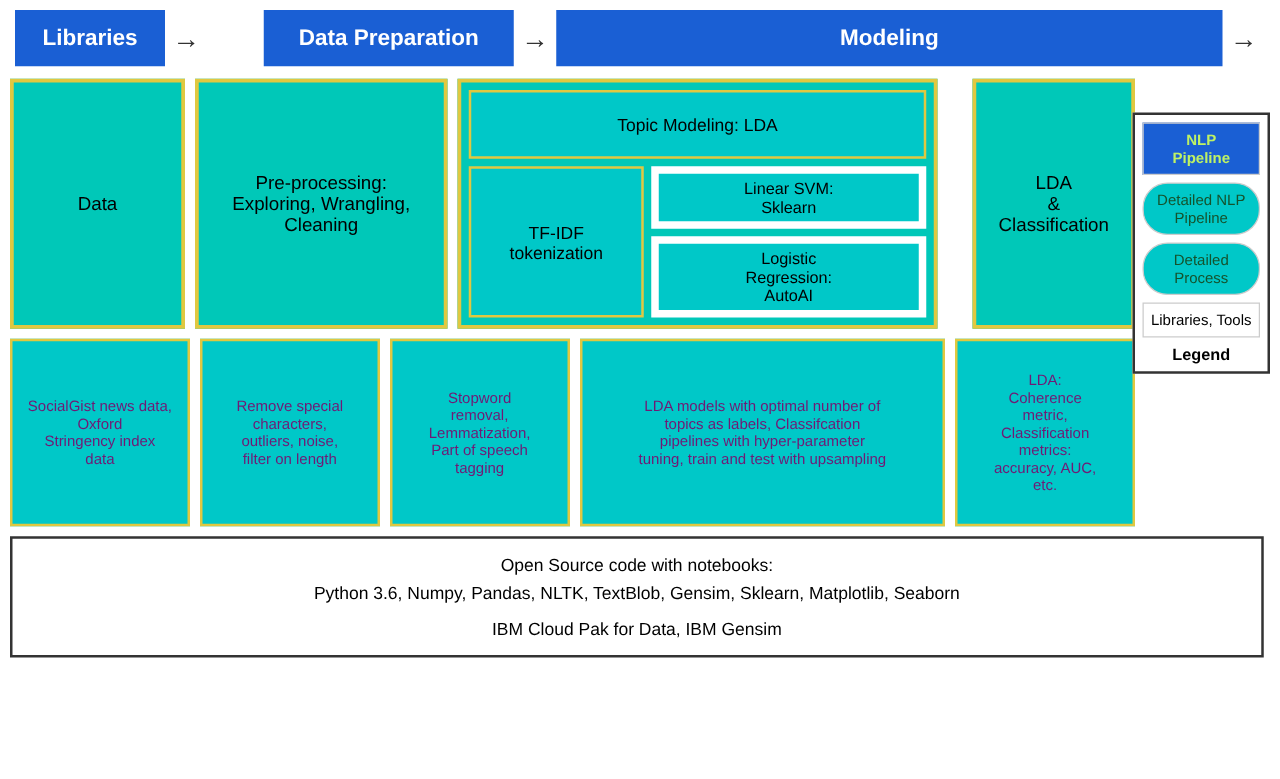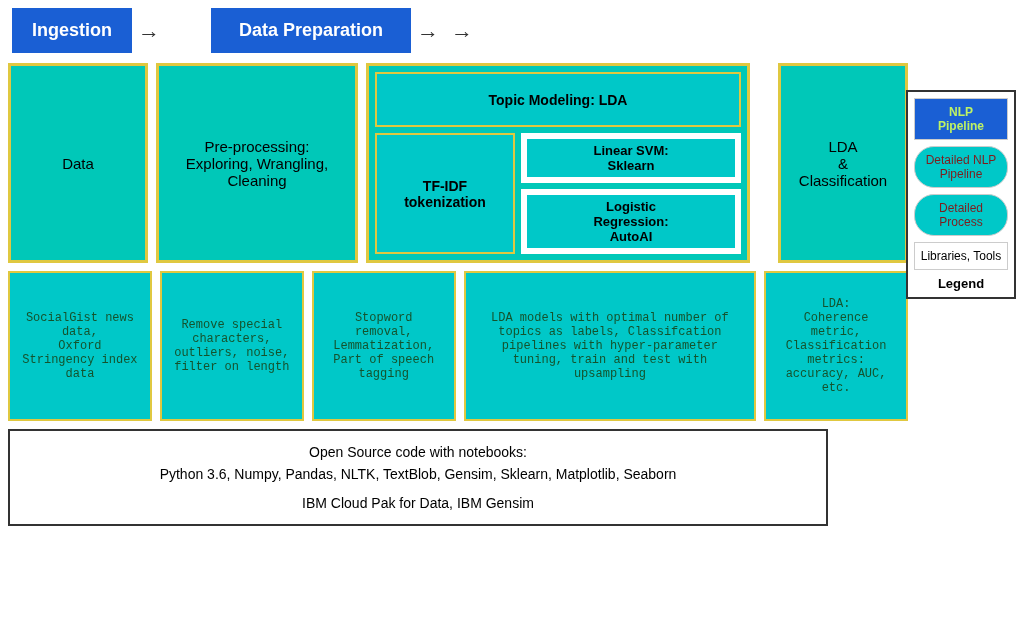--- a/index.html
+++ b/index.html
@@ -92,21 +92,20 @@
     .box-preprocess {
       width: 202px;
       flex-shrink: 0;
     }
 
     .box-modeling-group {
       flex: 1;
       display: flex;
       flex-direction: column;
       gap: 6px;
-      font-weight: bold;
     }
 
     .topic-modeling-box {
       background: #00c8c8;
       border: 2px solid #e0c840;
       padding: 8px 12px;
       text-align: center;
       font-size: 14px;
       height: 55px;
       display: flex;
@@ -168,29 +167,28 @@
     }
 
     .small-teal-box {
       background: #00c8c8;
       border: 2px solid #e0c840;
       display: flex;
       align-items: center;
       justify-content: center;
       text-align: center;
       font-size: 12px;
-      color: #14532d;
+      color: #701a75;
       padding: 8px;
       flex: 1;
-      font-family: Liberation Mono, monospace;
     }
 
     
     .bottom-bar {
-      width: 820px;
+      width: 1003px;
       border: 2px solid #333;
       background: #fff;
       padding: 10px 20px;
       text-align: center;
       font-size: 14px;
       line-height: 1.6;
     }
 
     
     .legend-panel {
@@ -212,21 +210,21 @@
     }
 
     .legend-item.blue-bg {
       background: #1a5fd4;
       color: #bef264;
       font-weight: bold;
     }
 
     .legend-item.teal-bg {
       background: #00c8c8;
-      color: #7f1d1d;
+      color: #14532d;
       border-radius: 20px;
     }
 
     .legend-label {
       font-size: 13px;
       text-align: center;
       font-weight: bold;
       margin-top: 4px;
     }
 
@@ -238,27 +236,30 @@
       flex: 1;
     }
   </style>
 </head>
 <body>
 
 <div class="main-container">
 
   <div class="pipeline-bar">
     <div class="pipeline-step ingestion">
-      <span>Ingestion</span>
+      <span>Libraries</span>
     </div>
     <span class="pipeline-arrow">→</span>
     <div class="pipeline-step data-prep">
       <span>Data Preparation</span>
     </div>
     <span class="pipeline-arrow">→</span>
+    <div class="pipeline-step modeling">
+      <span>Modeling</span>
+    </div>
     <span class="pipeline-arrow">→</span>
   </div>
 
   <div class="outer-wrapper">
     <div class="left-content">
 
       <div class="big-boxes-row">
 
         <div class="teal-box outer-teal box-data">
           <span>Data</span>

